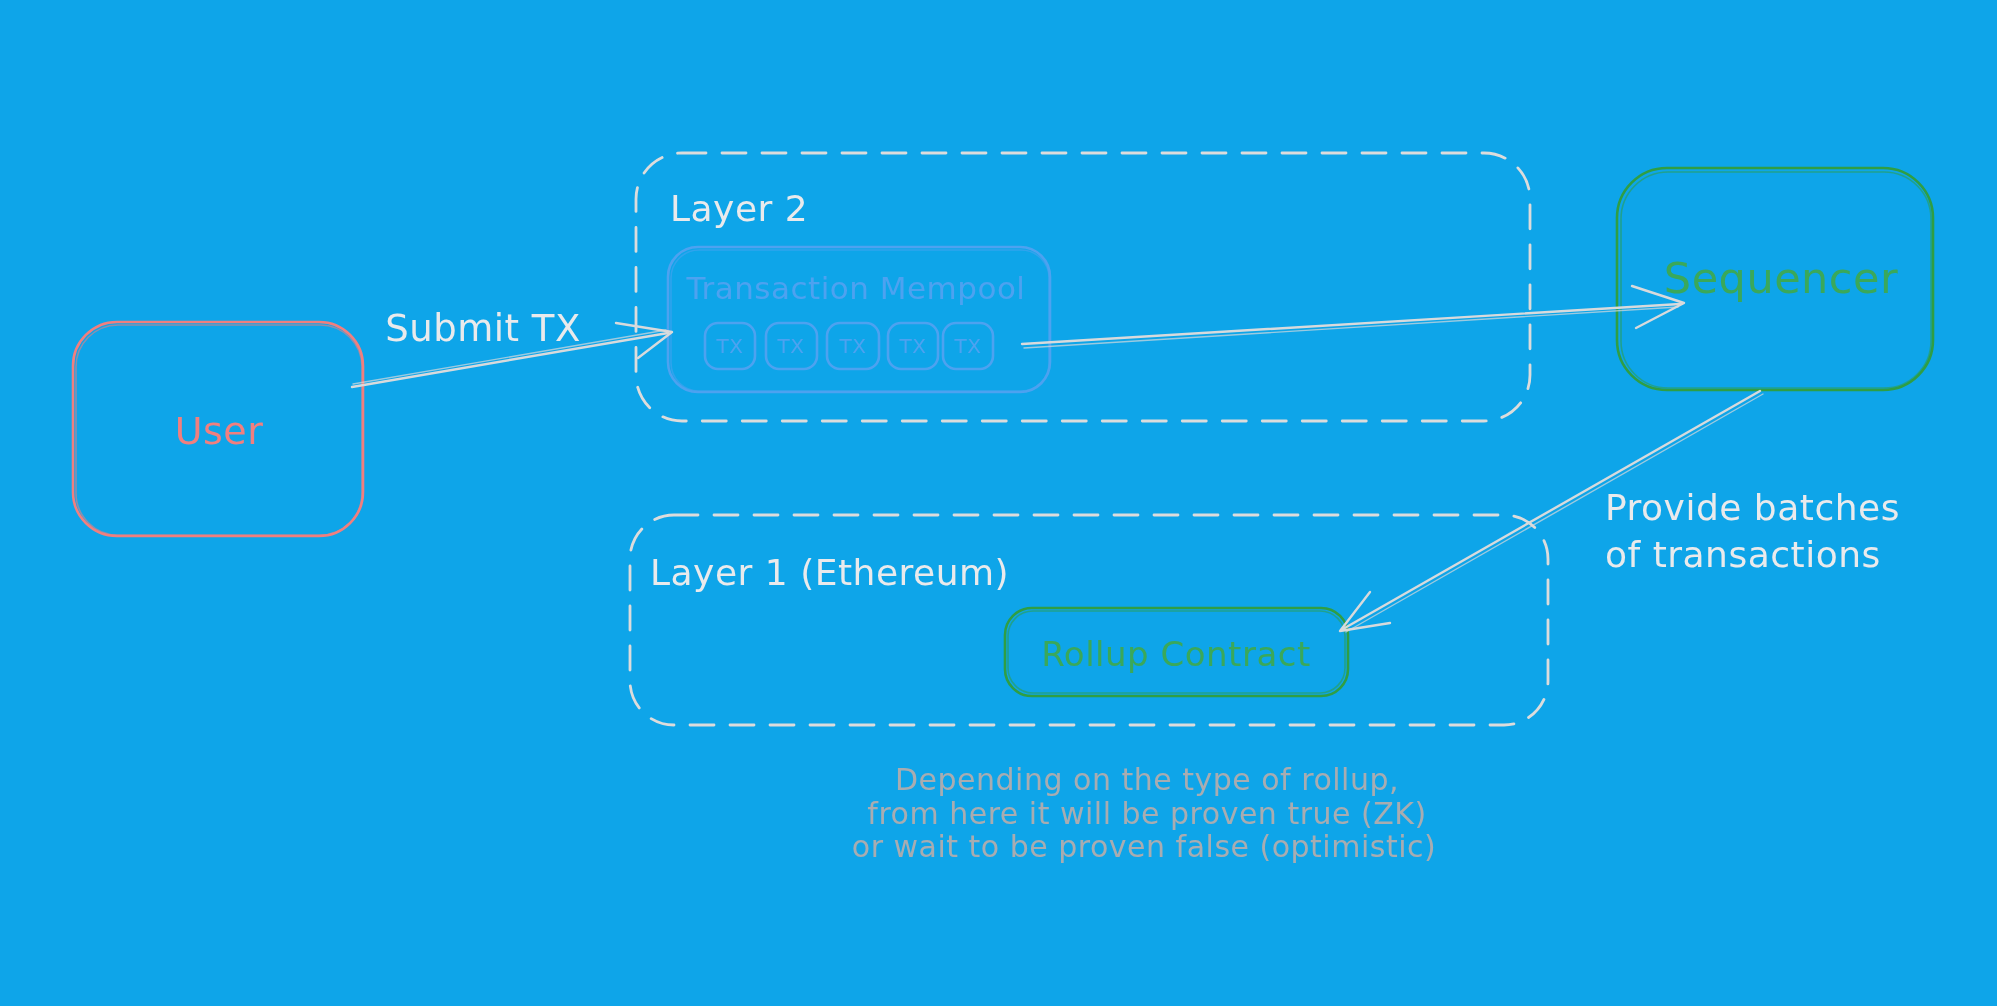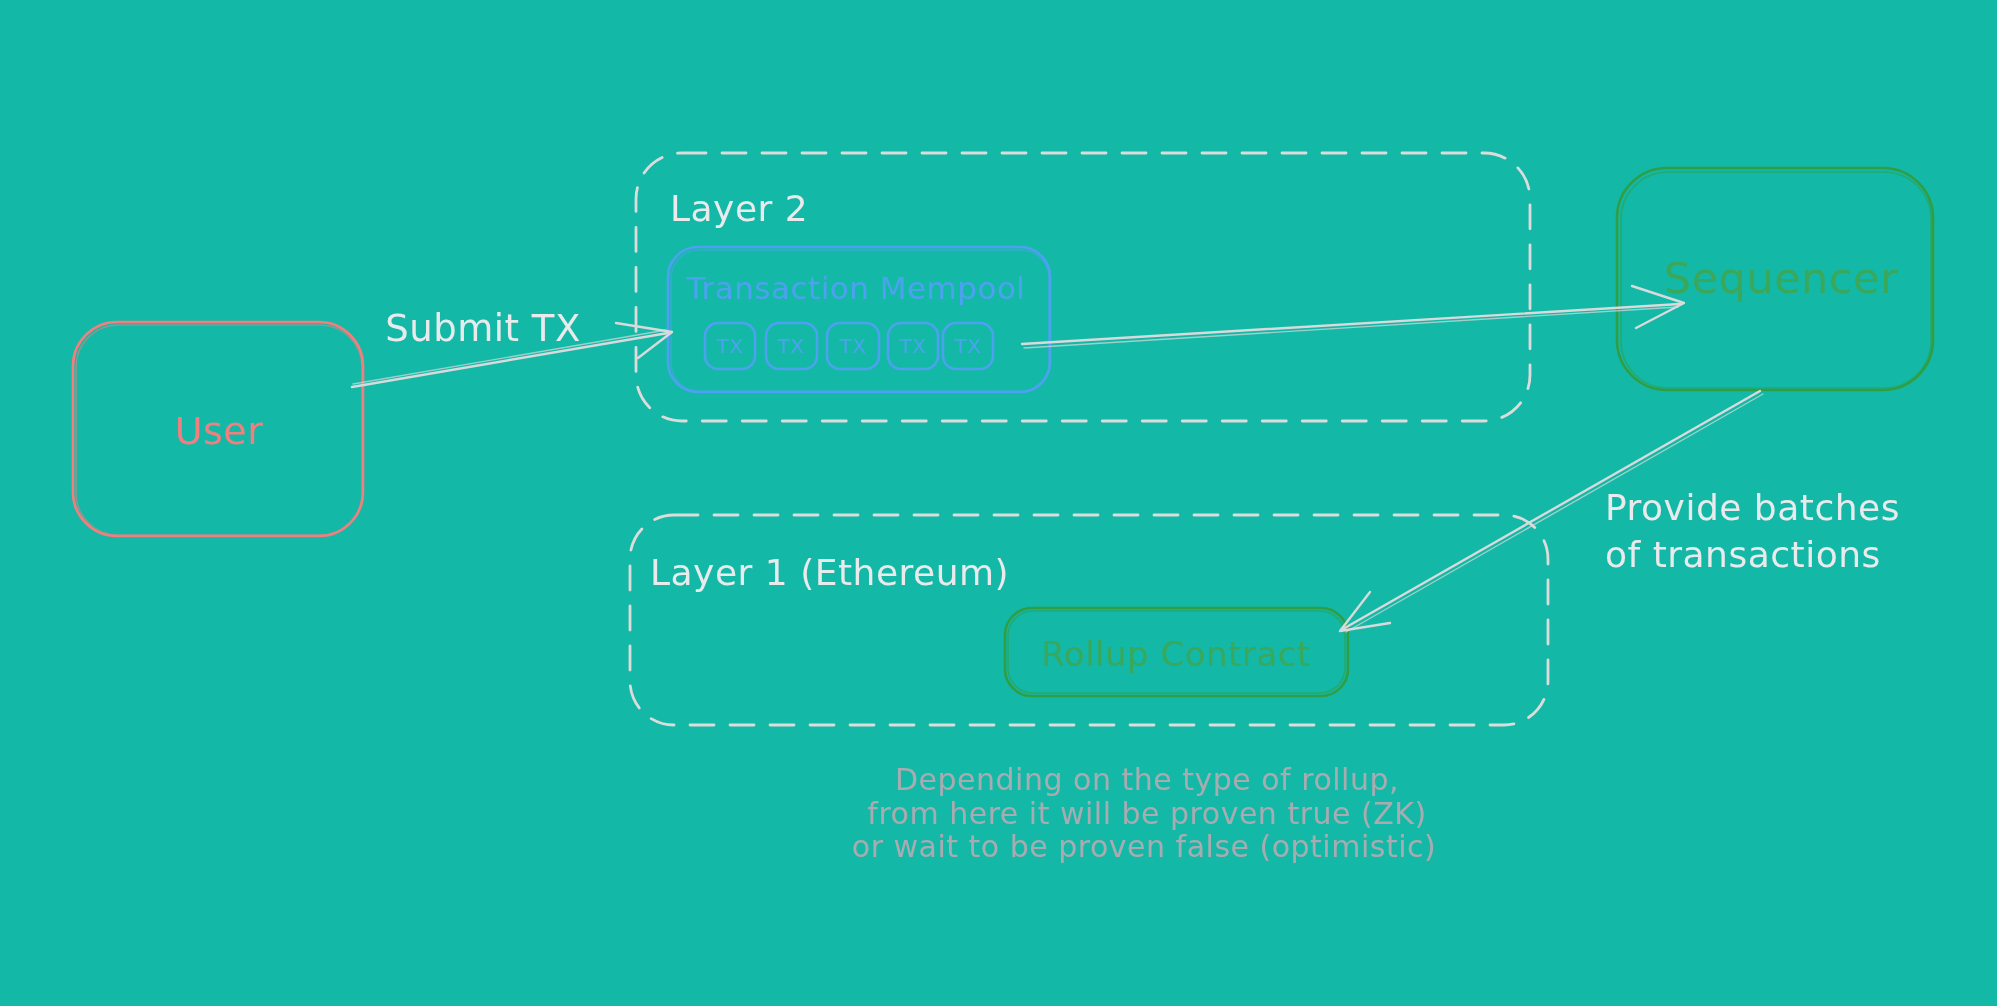--- a/index.html
+++ b/index.html
@@ -1,20 +1,20 @@
 <!DOCTYPE html>
 <html><head>
 <meta charset="utf-8">
 <style>
   html, body { margin: 0; padding: 0; background: #141414; }
   .stage {
     position: relative;
     width: 1997px;
     height: 1006px;
-    background: #14b8a6;
+    background: #0ea5e9;
     overflow: hidden;
     font-family: "DejaVu Sans", sans-serif;
   }
   svg { display: block; }
 
   
   .box       { fill: none; stroke-width: 2.6; stroke-linejoin: round; }
   .box.red   { stroke: #f17f7f; }
   .box.blue  { stroke: #4da2f0; }
   .box.green { stroke: #2f9e44; }

